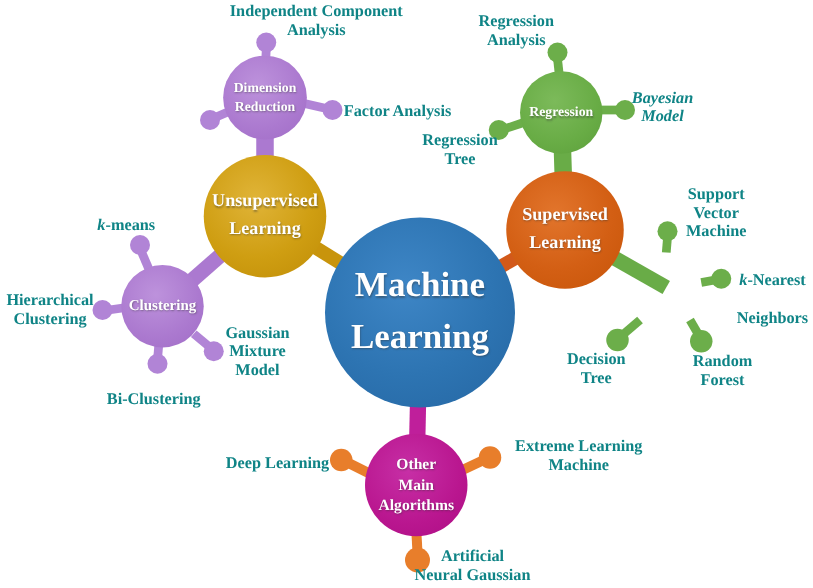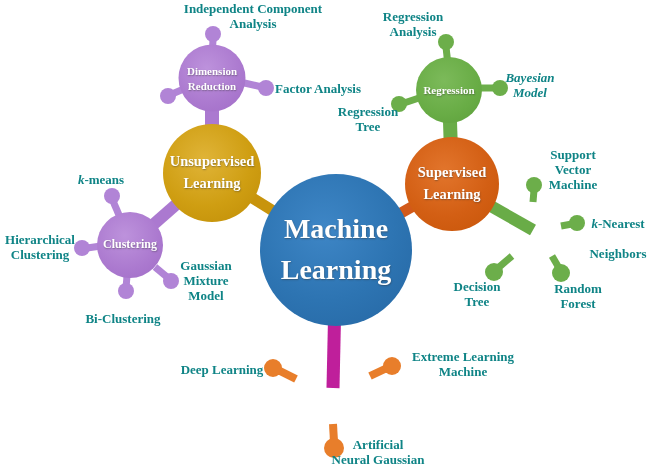--- a/index.html
+++ b/index.html
@@ -109,20 +109,25 @@
     <span>Supervised
 Learning</span>
   </div>
   <div class="hub hub-pur" style="left:130px;top:245px;width:66px;height:66px;font-size:12px;line-height:1.3;">
     <span>Clustering</span>
   </div>
   <div class="hub hub-ml" style="left:336px;top:250px;width:152px;height:152px;font-size:28px;line-height:1.45;">
     <span>Machine
 Learning</span>
   </div>
+  <div class="hub hub-mag" style="left:333px;top:388px;width:82px;height:82px;font-size:12.5px;line-height:1.35;">
+    <span>Other
+Main
+Algorithms</span>
+  </div>
 
   <div class="leaf" style="left:253px;top:1px;">Independent Component
 Analysis</div>
   <div class="leaf" style="left:318px;top:81px;">Factor Analysis</div>
   <div class="leaf" style="left:101px;top:172px;"><span class="it">k</span><span>-means</span></div>
   <div class="leaf" style="left:40px;top:232px;">Hierarchical
 Clustering</div>
   <div class="leaf" style="left:123px;top:311px;">Bi-Clustering</div>
   <div class="leaf" style="left:206px;top:258px;">Gaussian
 Mixture

